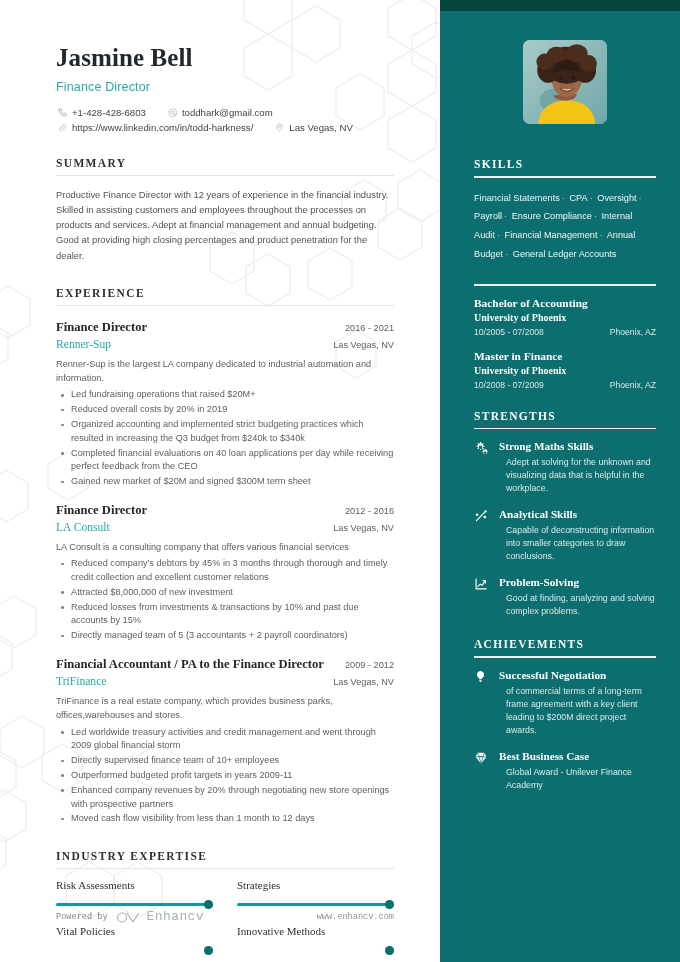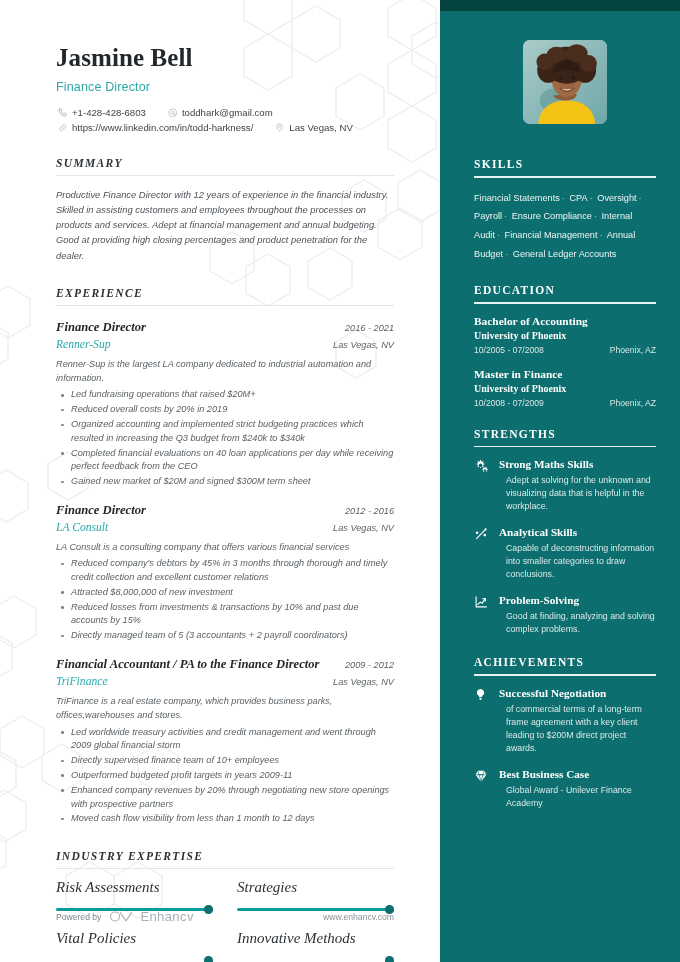--- a/index.html
+++ b/index.html
@@ -29,21 +29,21 @@
   }
   .role {
     font-size: 12.5px; color: #2aa8a8; margin-top: 7px; letter-spacing: .15px;
   }
   .contacts { margin-top: 13px; }
   .contact-row { display: flex; align-items: center; gap: 4px; margin-bottom: 4px; }
   .contact-item { display: flex; align-items: center; font-size: 9.6px; color: #3e4449; margin-right: 16px; white-space: nowrap; }
   .contact-item .ico { width: 13px; display: inline-flex; align-items: center; justify-content: center; color: #9aa2a8; margin-right: 3px; flex: none; }
   .contact-item .ico svg { display: block; }
 
-  .sec { margin-top: 24px; font-style: italic; }
+  .sec { margin-top: 24px; }
   .sec-title {
     font-family: "Liberation Serif", serif;
     font-size: 11.5px; font-weight: 700; color: #2c3135;
     letter-spacing: 1.35px; text-transform: uppercase;
     padding-bottom: 6px;
   }
   .sec-rule { height: 1px; background: #e3e6e8; width: 100%; }
 
   .summary-text {
     font-size: 9.4px; line-height: 1.62; color: #4d5358; margin-top: 11px;
@@ -64,31 +64,31 @@
     padding-left: 15px; margin-bottom: 1px;
   }
   .bullets li::before {
     content: ""; position: absolute; left: 5px; top: 5.5px;
     width: 2.6px; height: 2.6px; border-radius: 50%; background: #7d858b;
   }
 
   
   .skills-grid { display: grid; grid-template-columns: 1fr 1fr; column-gap: 24px; row-gap: 0; margin-top: 10px; }
   .skill-cell { margin-bottom: 16px; }
-  .skill-label { font-family: "Liberation Serif", serif; font-size: 15px; color: #2c3135; margin-bottom: 9px; }
+  .skill-label { font-family: "Liberation Serif", serif; font-size: 11px; color: #2c3135; margin-bottom: 9px; }
   .slider { position: relative; height: 9px; }
   .slider .track { position: absolute; left: 0; right: 0; top: 3px; height: 2.6px; background: #0c9b9b; border-radius: 2px; }
   .slider .knob { position: absolute; right: 0; top: 0; width: 8.6px; height: 8.6px; border-radius: 50%; background: #0c6e6e; }
 
   
   .footer { position: absolute; left: 56px; right: 46px; bottom: 38px; z-index: 1;
-            display: flex; align-items: center; justify-content: space-between; }
+            display: flex; align-items: center; justify-content: space-between; font-family: Liberation Mono, monospace; }
   .powered { display: flex; align-items: center; gap: 8px; }
   .powered-text { font-size: 8.6px; color: #7d858b; }
-  .brand { display: flex; align-items: center; gap: 5px; }
+  .brand { display: flex; align-items: flex-end; gap: 5px; }
   .brand-name { font-size: 13px; color: #a9b0b5; letter-spacing: .4px; }
   .site { font-size: 8.6px; color: #8b9298; }
 
   
   .right { position: relative; width: 240px; height: 962px; background: #0c6e6e; color: #fff; }
   .right-topbar { position: absolute; top: 0; left: 0; right: 0; height: 11px; background: #06443f; }
   .right-inner { position: relative; padding: 40px 24px 0 34px; }
 
   .photo-wrap { display: flex; justify-content: center; margin-bottom: 34px; }
   .photo {
@@ -374,21 +374,20 @@
           <span>Payroll</span><span class="sep">·</span>
           <span>Ensure Compliance</span><span class="sep">·</span>
           <span>Internal Audit</span><span class="sep">·</span>
           <span>Financial Management</span><span class="sep">·</span>
           <span>Annual Budget</span><span class="sep">·</span>
           <span>General Ledger Accounts</span>
         </div>
       </div>
 
       <div class="rsec">
-        <div class="rsec-title">EDUCATION</div>
         <div class="rsec-rule"></div>
         <div class="edu-item">
           <div class="edu-degree">Bachelor of Accounting</div>
           <div class="edu-school">University of Phoenix</div>
           <div class="edu-meta">
             <span>10/2005 - 07/2008</span>
             <span class="loc">Phoenix, AZ</span>
           </div>
         </div>
         <div class="edu-item">

